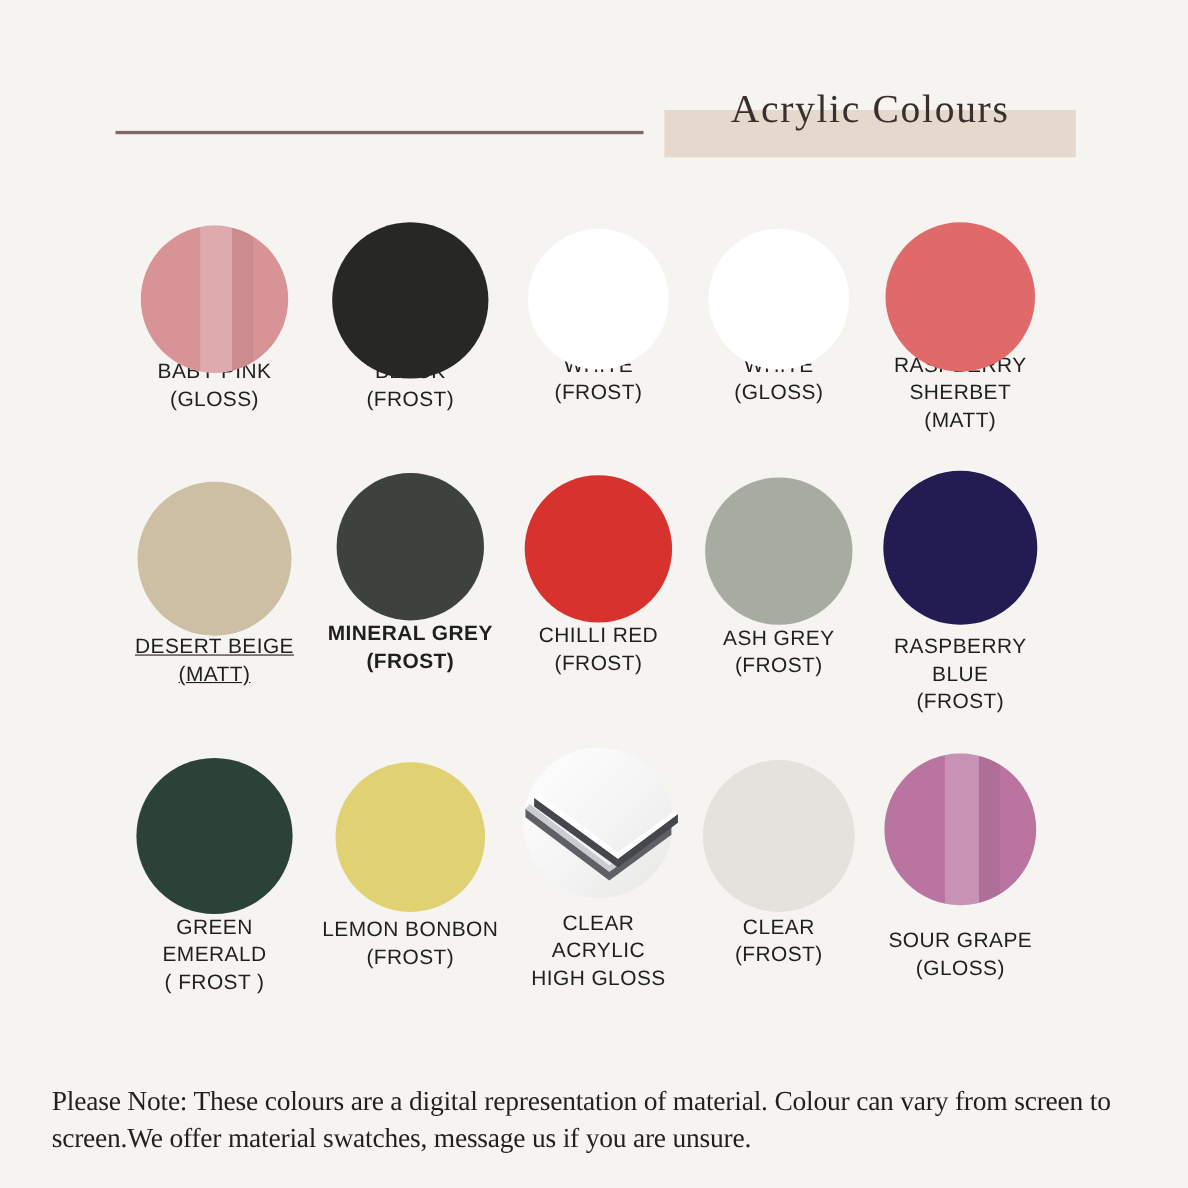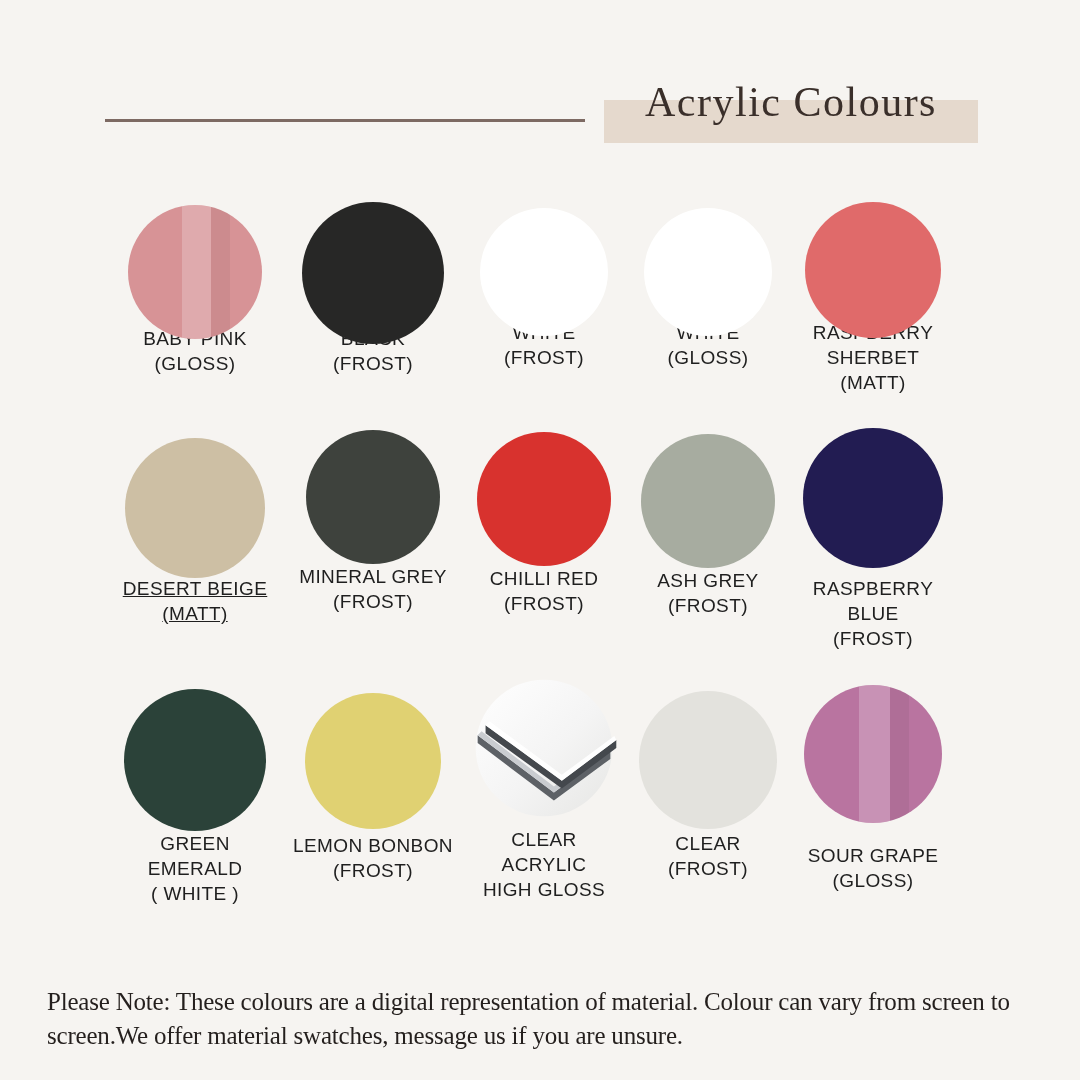--- a/index.html
+++ b/index.html
@@ -19,21 +19,21 @@
     background:#7d6a63;
   }
   .title-band{
     position:absolute;left:604px;top:100px;width:374px;height:43px;
     background:#e5d9cd;
   }
   .title-text{
     position:absolute;left:604px;top:78px;width:374px;
     text-align:center;
     font-family:"Liberation Serif", serif;
-    font-size:42px;
+    font-size:36px;
     letter-spacing:1.5px;
     color:#3a2f2a;
     white-space:nowrap;
   }
 
   
   .grid{position:absolute;left:0;top:170px;width:1080px;height:810px;}
   .row{position:absolute;left:0;width:1080px;}
   .row-1{top:0;}
   .row-2{top:250px;}
@@ -145,21 +145,21 @@
         </div>
         <div class="caption" style="margin-top: 6px; text-decoration: underline;">
           <div>DESERT BEIGE</div>
           <div>(MATT)</div>
         </div>
       </div>
       <div class="cell" style="left: 273px;">
         <div class="disc-wrap">
           <div class="disc" style="width: 134px; height: 134px; top: 10px; background: rgb(62, 66, 61);"></div>
         </div>
-        <div class="caption" style="margin-top: -6px;">
+        <div class="caption" style="margin-top: -6px; font-weight: bold;">
           <div>MINERAL GREY</div>
           <div>(FROST)</div>
         </div>
       </div>
       <div class="cell" style="left: 444px;">
         <div class="disc-wrap">
           <div class="disc" style="width: 134px; height: 134px; top: 12px; background: rgb(216, 50, 46);"></div>
         </div>
         <div class="caption" style="margin-top: -4px;">
           <div>CHILLI RED</div>
@@ -187,21 +187,21 @@
       </div>
     </div>
   <div class="row row-3">
       <div class="cell" style="left: 95px;">
         <div class="disc-wrap">
           <div class="disc" style="width: 142px; height: 142px; top: 14px; background: rgb(43, 66, 57);"></div>
         </div>
         <div class="caption" style="margin-top: 6px;">
           <div>GREEN</div>
           <div>EMERALD</div>
-          <div>( WHITE )</div>
+          <div>( FROST )</div>
         </div>
       </div>
       <div class="cell" style="left: 273px;">
         <div class="disc-wrap">
           <div class="disc" style="width: 136px; height: 136px; top: 18px; background: rgb(224, 209, 114);"></div>
         </div>
         <div class="caption" style="margin-top: 8px;">
           <div>LEMON BONBON</div>
           <div>(FROST)</div>
         </div>

